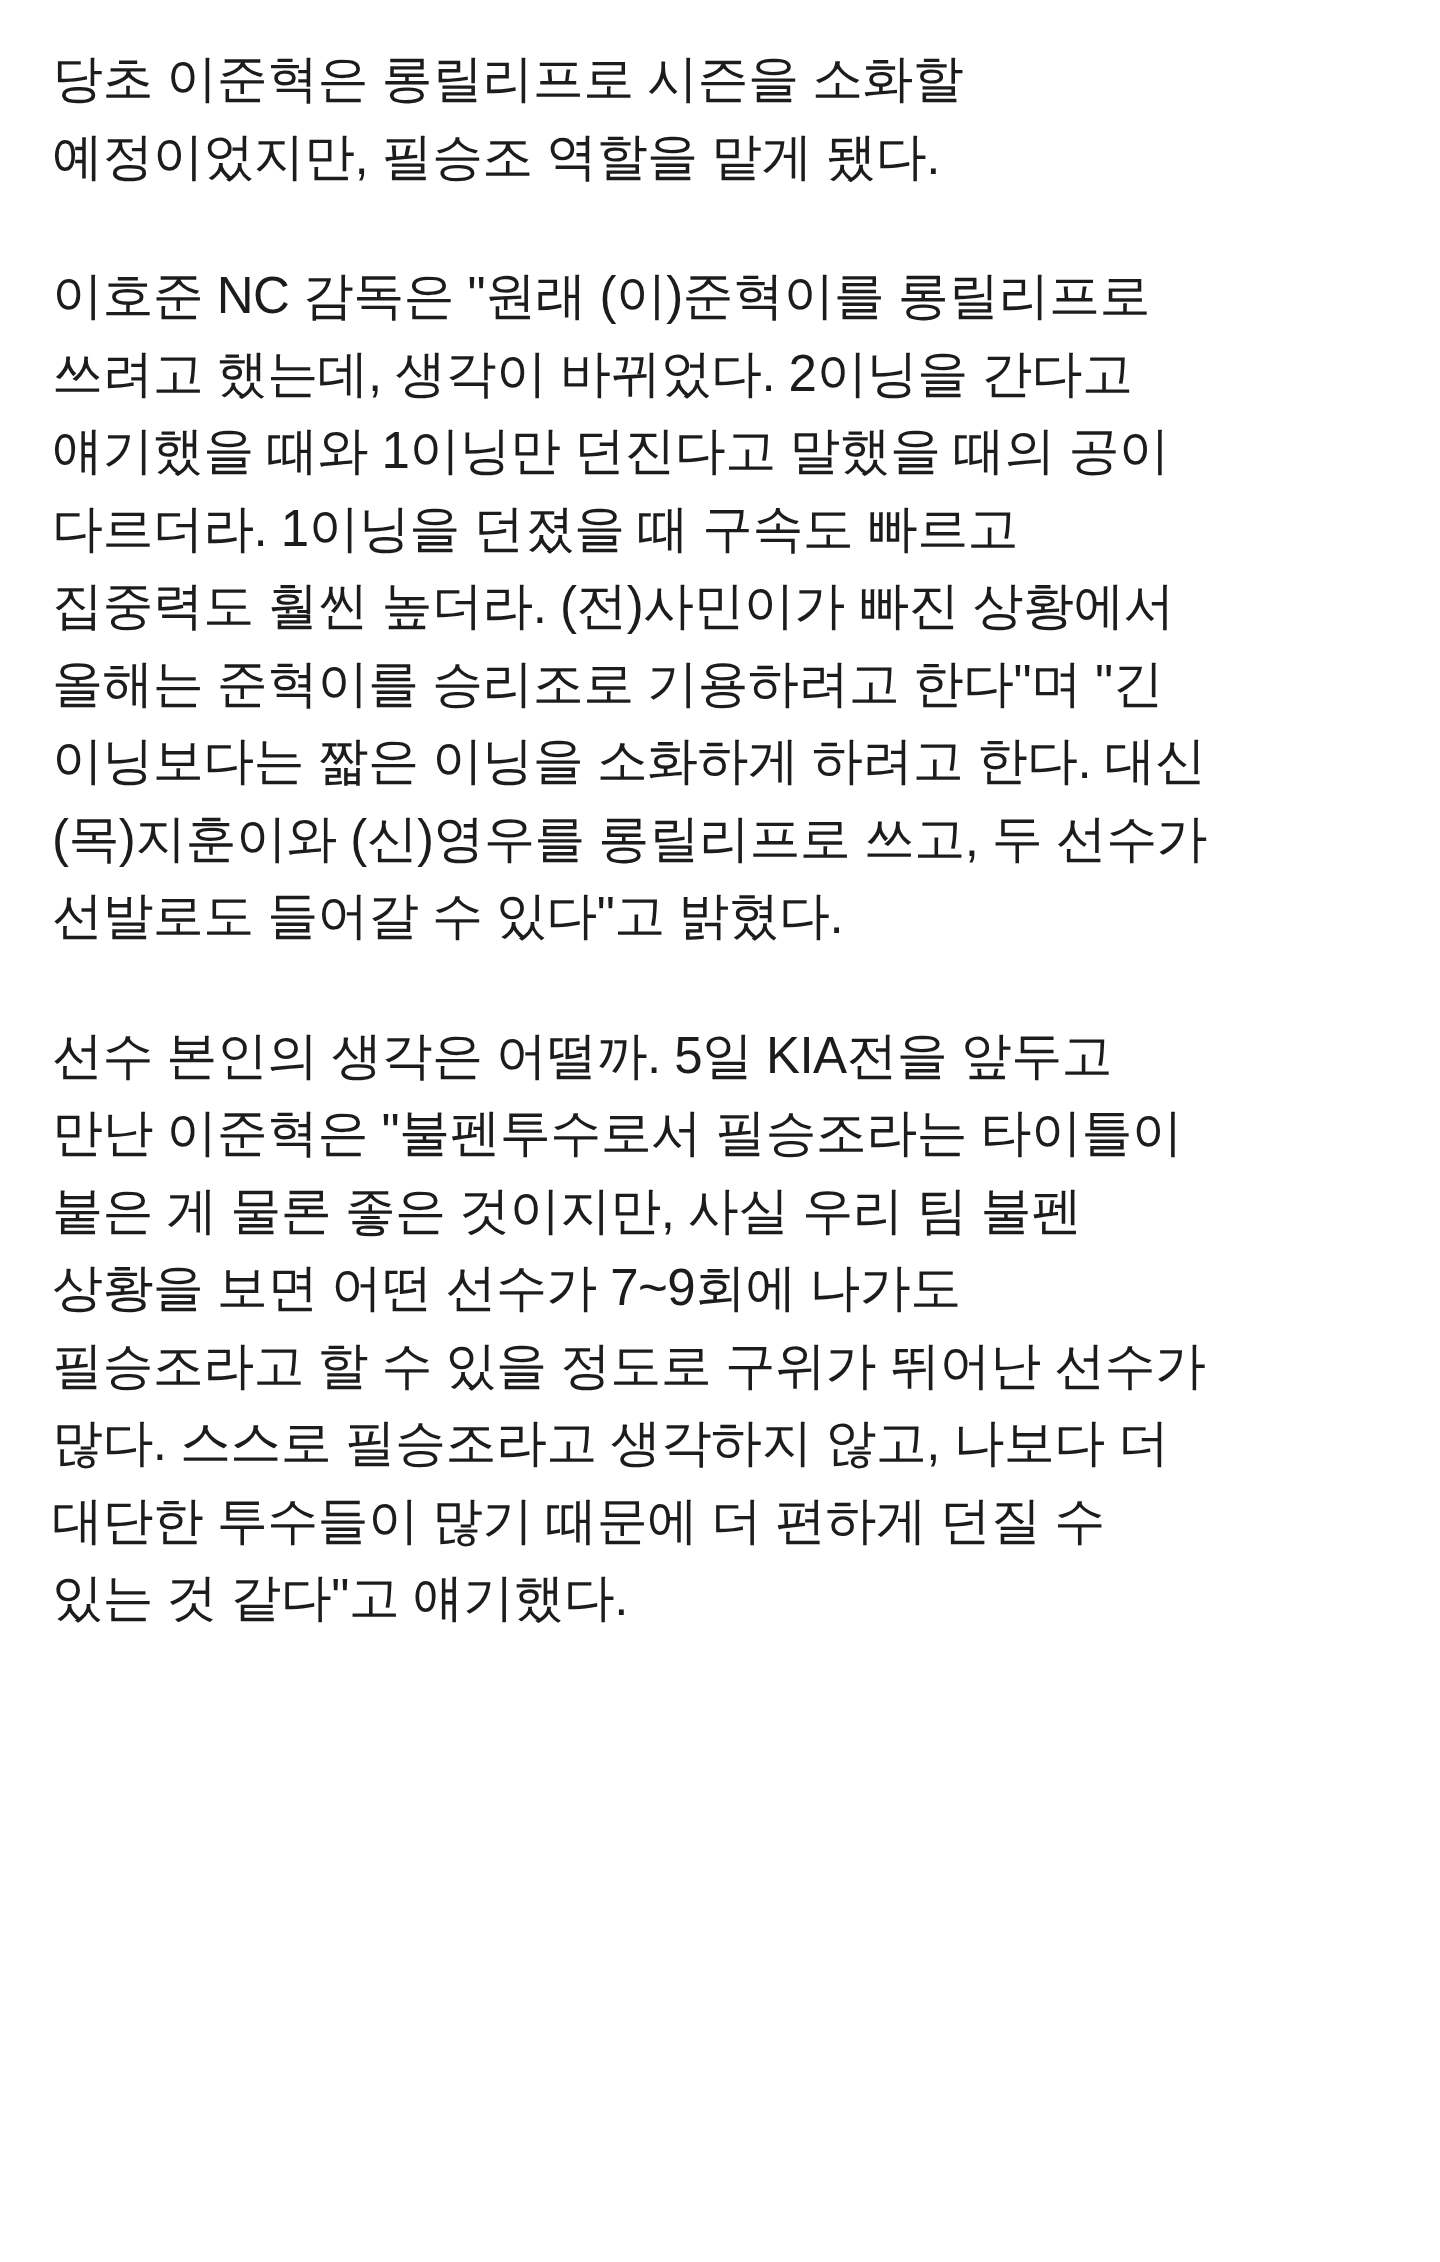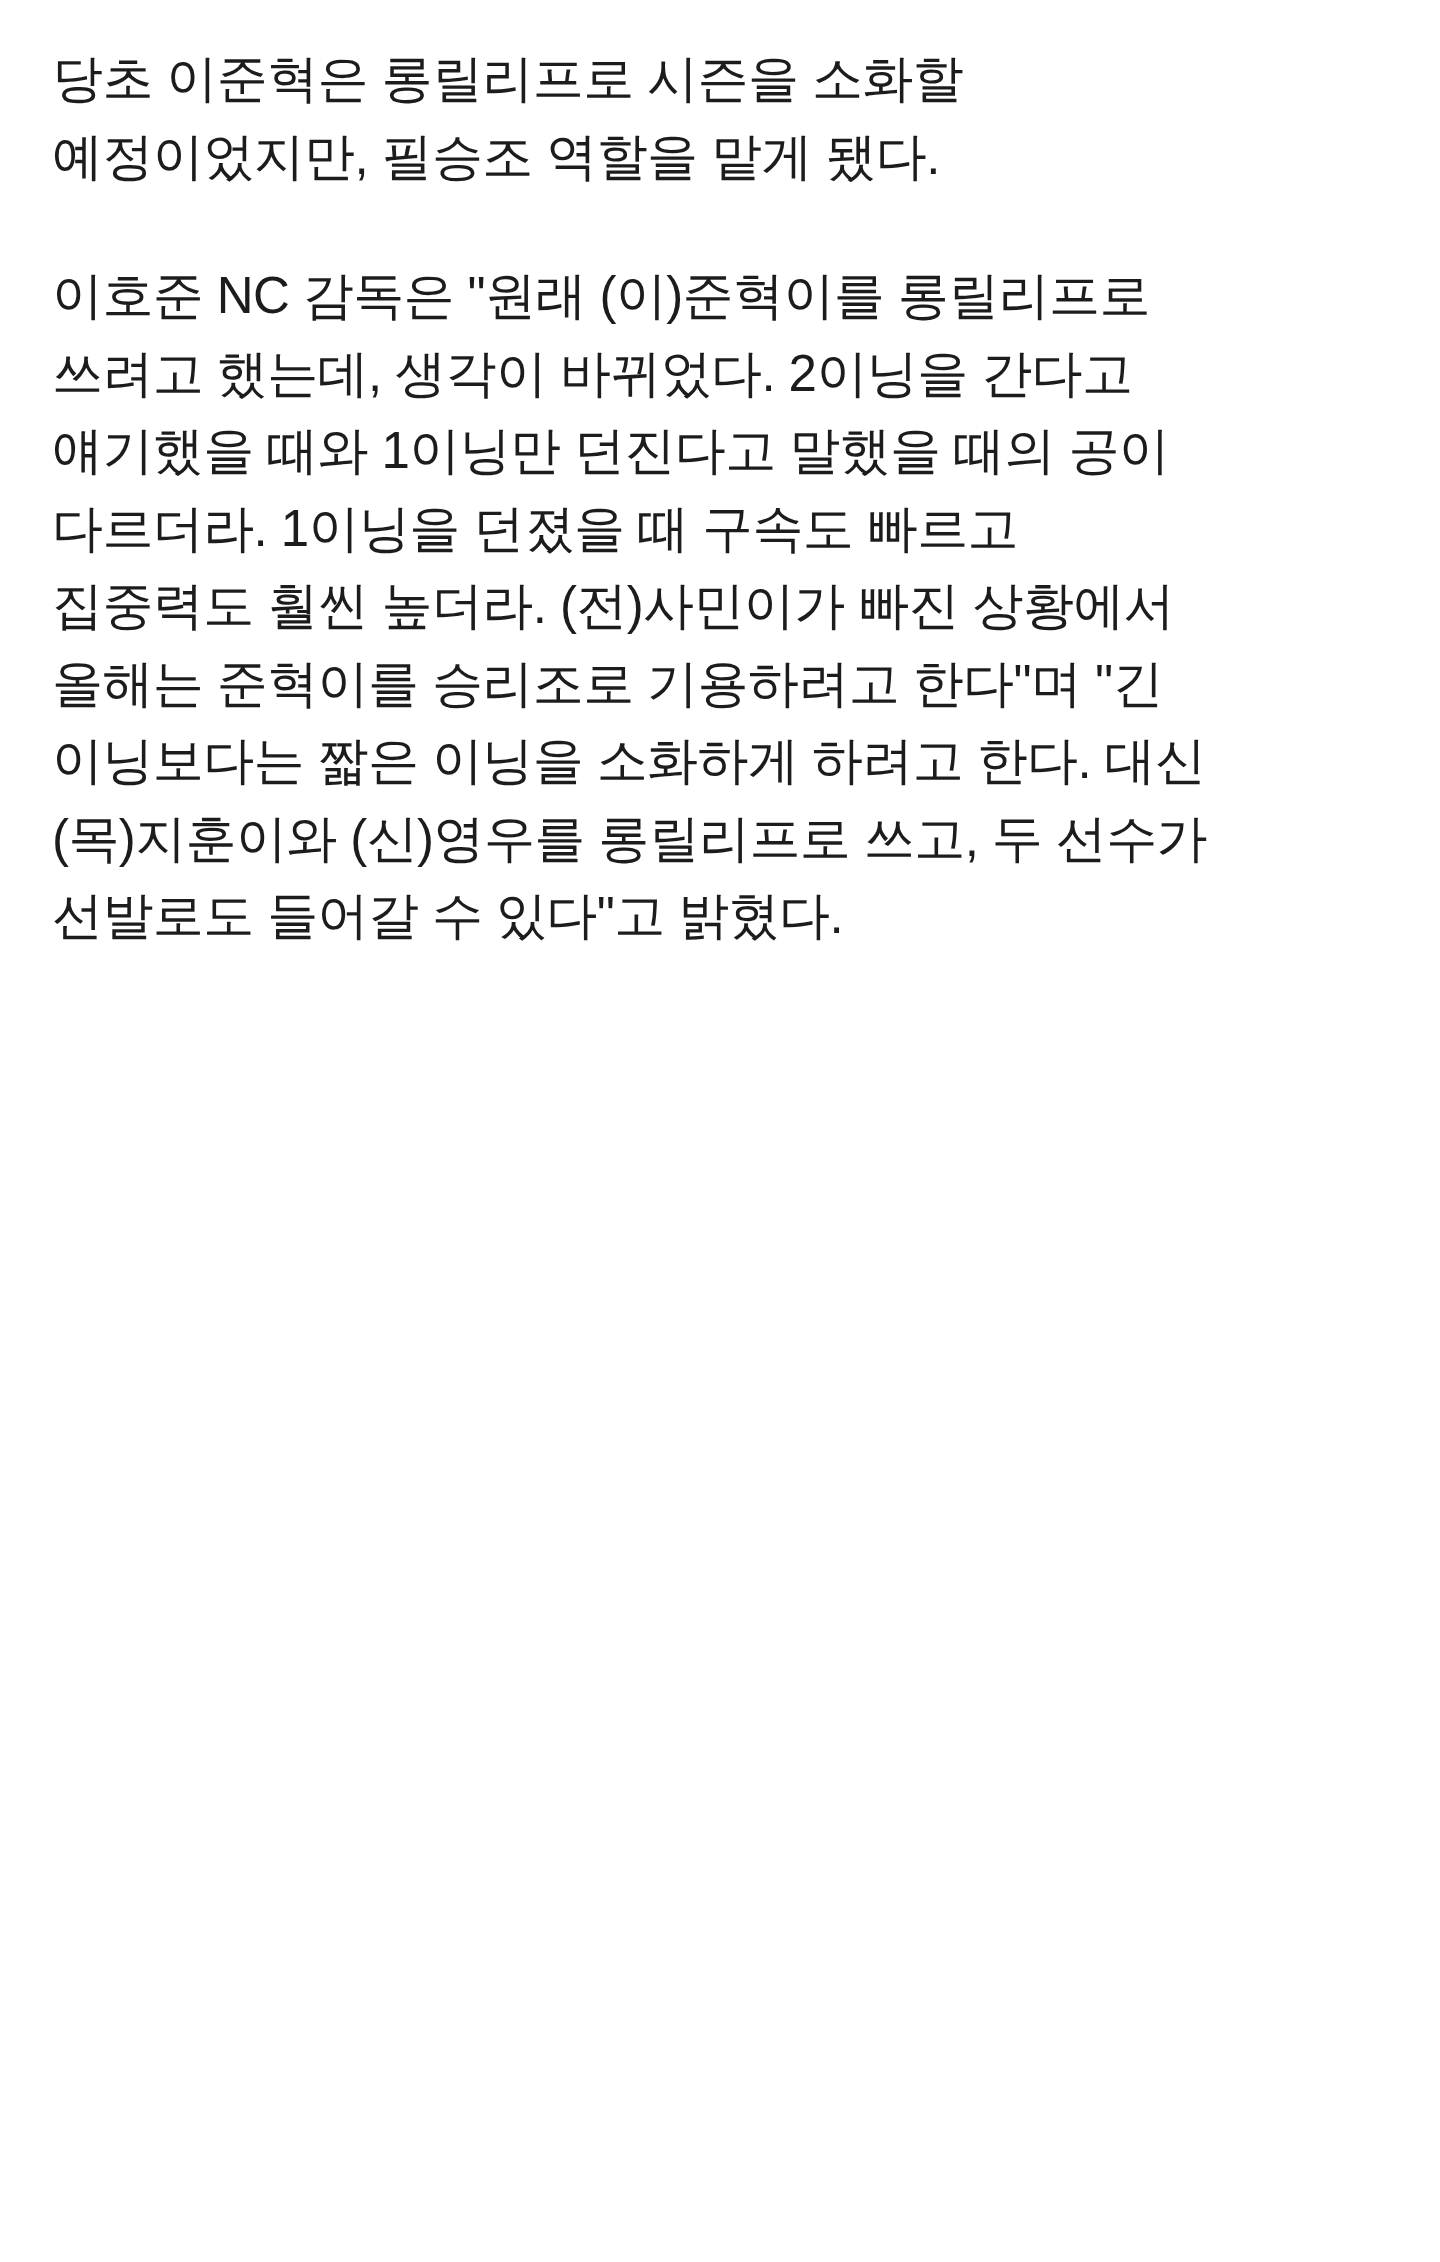--- a/index.html
+++ b/index.html
@@ -32,13 +32,14 @@
   .para:last-child {
     margin-bottom: 0;
   }
 </style>
 </head>
 <body>
 
 <div class="article">
   <p class="para">당초 이준혁은 롱릴리프로 시즌을 소화할 예정이었지만, 필승조 역할을 맡게 됐다.</p>
   <p class="para">이호준 NC 감독은 "원래 (이)준혁이를 롱릴리프로 쓰려고 했는데, 생각이 바뀌었다. 2이닝을 간다고 얘기했을 때와 1이닝만 던진다고 말했을 때의 공이 다르더라. 1이닝을 던졌을 때 구속도 빠르고 집중력도 훨씬 높더라. (전)사민이가 빠진 상황에서 올해는 준혁이를 승리조로 기용하려고 한다"며 "긴 이닝보다는 짧은 이닝을 소화하게 하려고 한다. 대신 (목)지훈이와 (신)영우를 롱릴리프로 쓰고, 두 선수가 선발로도 들어갈 수 있다"고 밝혔다.</p>
+  <p class="para">선수 본인의 생각은 어떨까. 5일 KIA전을 앞두고 만난 이준혁은 "불펜투수로서 필승조라는 타이틀이 붙은 게 물론 좋은 것이지만, 사실 우리 팀 불펜 상황을 보면 어떤 선수가 7~9회에 나가도 필승조라고 할 수 있을 정도로 구위가 뛰어난 선수가 많다. 스스로 필승조라고 생각하지 않고, 나보다 더 대단한 투수들이 많기 때문에 더 편하게 던질 수 있는 것 같다"고 얘기했다.</p>
 </div>
 
 </body></html>

